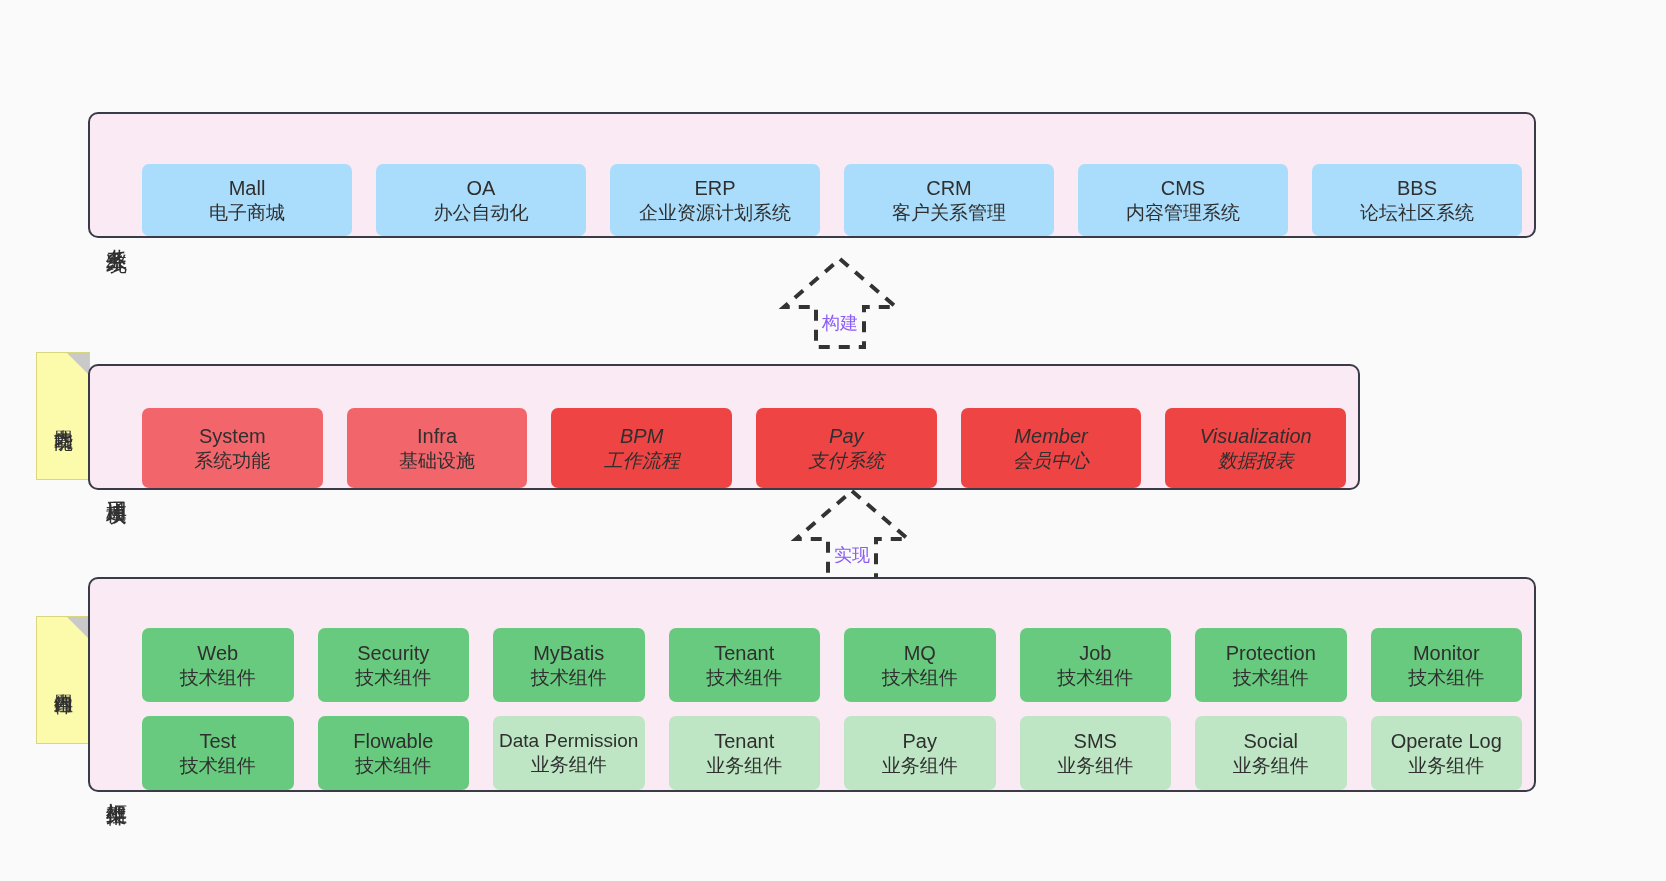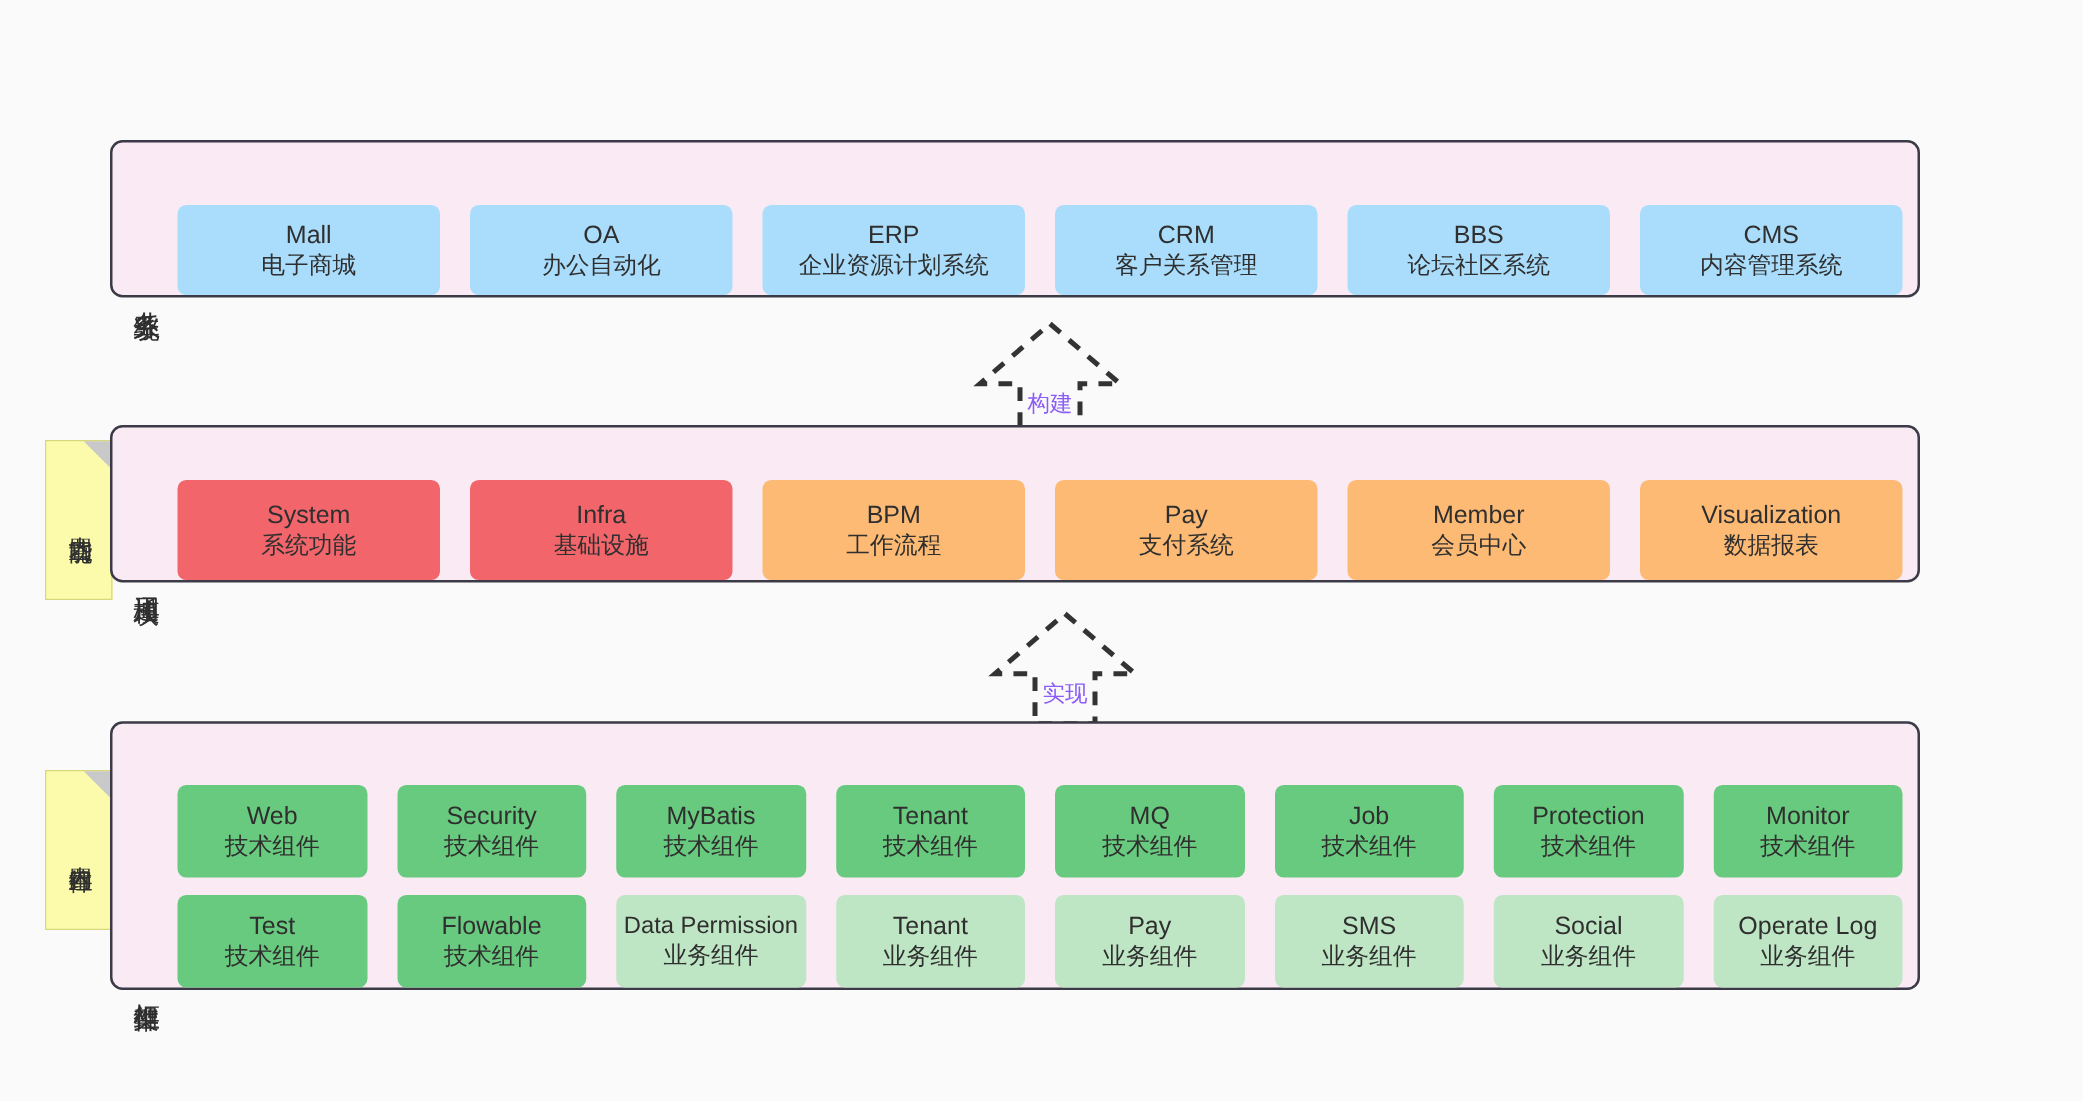--- a/index.html
+++ b/index.html
@@ -74,29 +74,29 @@
     line-height: 1.25;
     box-sizing: border-box;
     padding: 4px 6px;
   }
   .card .en { font-size: 20px; }
   .card .cn { font-size: 19px; }
   .card.three .en { font-size: 19px; }
 
   .c-blue      { background: #aaddfb; }
   .c-red       { background: #f2666b; }
-  .c-pink      { background: #fdba74; }
+  .c-pink      { background: #ef4444; font-style: italic; }
   .c-green     { background: #68ca7e; }
   .c-lgreen    { background: #bee6c4; }
 
   
   #layer-business { left: 88px; top: 112px; width: 1448px; height: 126px; }
   #layer-business .card { height: 72px; }
 
-  #layer-modules  { left: 88px; top: 340px; width: 1448px; height: 126px; }
+  #layer-modules  { left: 88px; top: 364px; width: 1272px; height: 126px; }
   #layer-modules .card { height: 80px; }
 
   #layer-framework { left: 88px; top: 577px; width: 1448px; height: 215px; }
   #layer-framework .card { height: 74px; }
 
   
   .sticky {
     position: absolute;
     width: 54px;
     background: #fcfbab;
@@ -164,26 +164,26 @@
         </div>
         <div class="card c-blue">
           <span class="en">ERP</span>
           <span class="cn">企业资源计划系统</span>
         </div>
         <div class="card c-blue">
           <span class="en">CRM</span>
           <span class="cn">客户关系管理</span>
         </div>
         <div class="card c-blue">
+          <span class="en">CMS</span>
+          <span class="cn">内容管理系统</span>
+        </div>
+        <div class="card c-blue">
           <span class="en">BBS</span>
           <span class="cn">论坛社区系统</span>
-        </div>
-        <div class="card c-blue">
-          <span class="en">CMS</span>
-          <span class="cn">内容管理系统</span>
         </div>
       </div>
     </div>
   </div>
 
   <div class="arrow" id="arrow-build">
     <svg viewBox="0 0 160 96" xmlns="http://www.w3.org/2000/svg">
       <path d="M80 4 L136 52 L104 52 L104 92 L56 92 L56 52 L24 52 Z" fill="none" stroke="#333333" stroke-width="4" stroke-dasharray="11 9" stroke-linejoin="miter"></path>
     </svg>
     <span class="lbl">构建</span>

